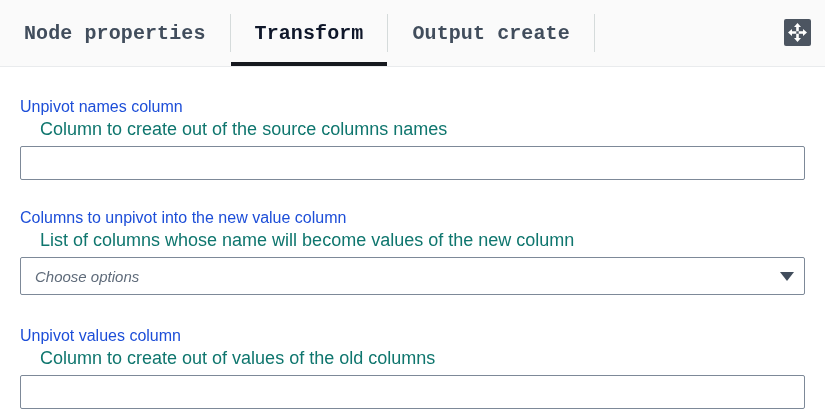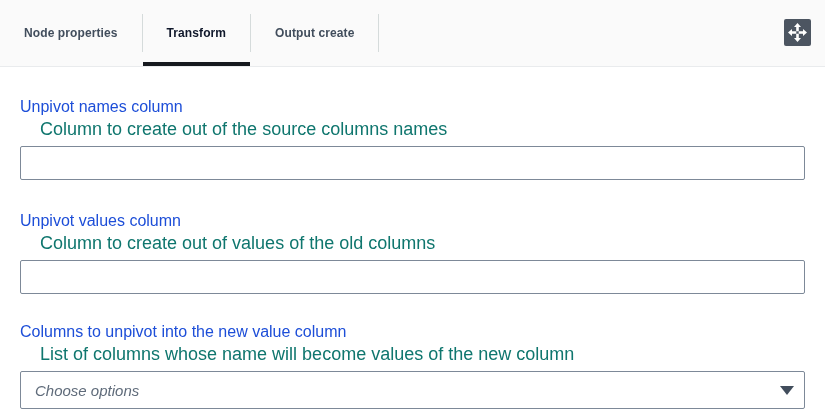--- a/index.html
+++ b/index.html
@@ -33,27 +33,28 @@
     height: 66px;
     display: flex;
     align-items: flex-start;
   }
   .tab {
     position: relative;
     height: 66px;
     display: flex;
     align-items: center;
     padding: 16px 24px;
-    font-size: 12px;
+    font-size: 20px;
     font-weight: bold;
     color: #414d5c;
     cursor: pointer;
     white-space: nowrap;
     user-select: none;
     letter-spacing: 0.1px;
+    font-family: Liberation Mono, monospace;
   }
   .tab.first { padding-left: 24px; }
   .tab.active {
     color: #0f172a;
   }
   .tab.active::after {
     content: "";
     position: absolute;
     left: 0; right: 0;
     bottom: 0;
@@ -214,34 +215,34 @@
 <div class="form">
 
   <div class="field f1">
     <div class="field-label">Unpivot names column</div>
     <div class="field-desc">Column to create out of the source columns names</div>
     <div class="field-control">
       <input class="text-input" type="text" value="" placeholder="" style="">
     </div>
   </div>
 
-  <div class="field f2">
-    <div class="field-label">Unpivot values column</div>
-    <div class="field-desc">Column to create out of values of the old columns</div>
-    <div class="field-control">
-      <input class="text-input" type="text" value="" placeholder="" style="">
-    </div>
-  </div>
-
   <div class="field f3">
     <div class="field-label">Columns to unpivot into the new value column</div>
     <div class="field-desc">List of columns whose name will become values of the new column</div>
     <div class="field-control">
       <div class="select">
         <span class="select-value">Choose options</span>
         <span class="select-arrow">
           <span class="caret"></span>
         </span>
       </div>
     </div>
   </div>
 
+  <div class="field f2">
+    <div class="field-label">Unpivot values column</div>
+    <div class="field-desc">Column to create out of values of the old columns</div>
+    <div class="field-control">
+      <input class="text-input" type="text" value="" placeholder="" style="">
+    </div>
+  </div>
+
 </div>
 
 </body></html>

